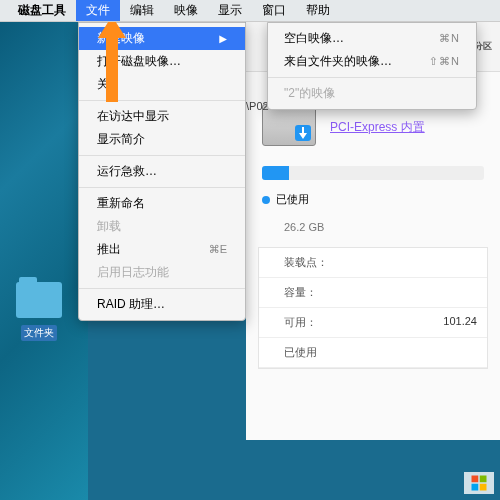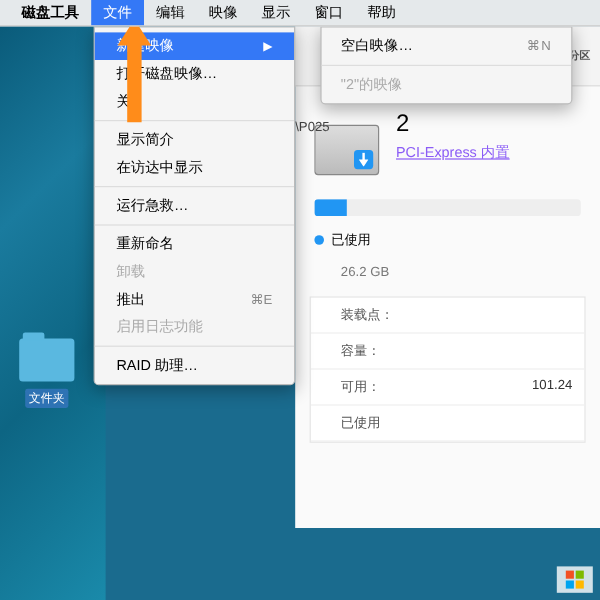--- a/index.html
+++ b/index.html
@@ -86,24 +86,24 @@
     <span class="sub-arrow">▶</span>
   </div>
   <div class="dropdown1-item">
       <span>打开磁盘映像…</span>
     </div>
   <div class="dropdown1-item">
       <span>关</span>
     </div>
   <div class="dropdown1-sep"></div>
   <div class="dropdown1-item">
+      <span>在访达中显示</span>
+    </div>
+  <div class="dropdown1-item">
       <span>显示简介</span>
-    </div>
-  <div class="dropdown1-item">
-      <span>在访达中显示</span>
     </div>
   <div class="dropdown1-sep"></div>
   <div class="dropdown1-item">
       <span>运行急救…</span>
     </div>
   <div class="dropdown1-sep"></div>
   <div class="dropdown1-item">
       <span>重新命名</span>
     </div>
   <div class="dropdown1-item disabled">
@@ -119,20 +119,24 @@
   <div class="dropdown1-sep"></div>
   <div class="dropdown1-item">
       <span>RAID 助理…</span>
     </div>
 </div>
 
 <div class="dropdown2">
   <div class="dropdown2-item">
     <span>空白映像…</span>
     <span class="shortcut2">⌘N</span>
+  </div>
+  <div class="dropdown2-item">
+    <span>来自文件夹的映像…</span>
+    <span class="shortcut2">⇧⌘N</span>
   </div>
   <div class="dropdown2-sep"></div>
   <div class="dropdown2-item disabled">
       <span>"2"的映像</span>
     </div>
 </div>
 
 <svg class="arrow-overlay" width="32" height="86">
   <polygon points="16,0 30,22 22,22 22,86 10,86 10,22 2,22" fill="#ff8c1a"></polygon>
 </svg>

